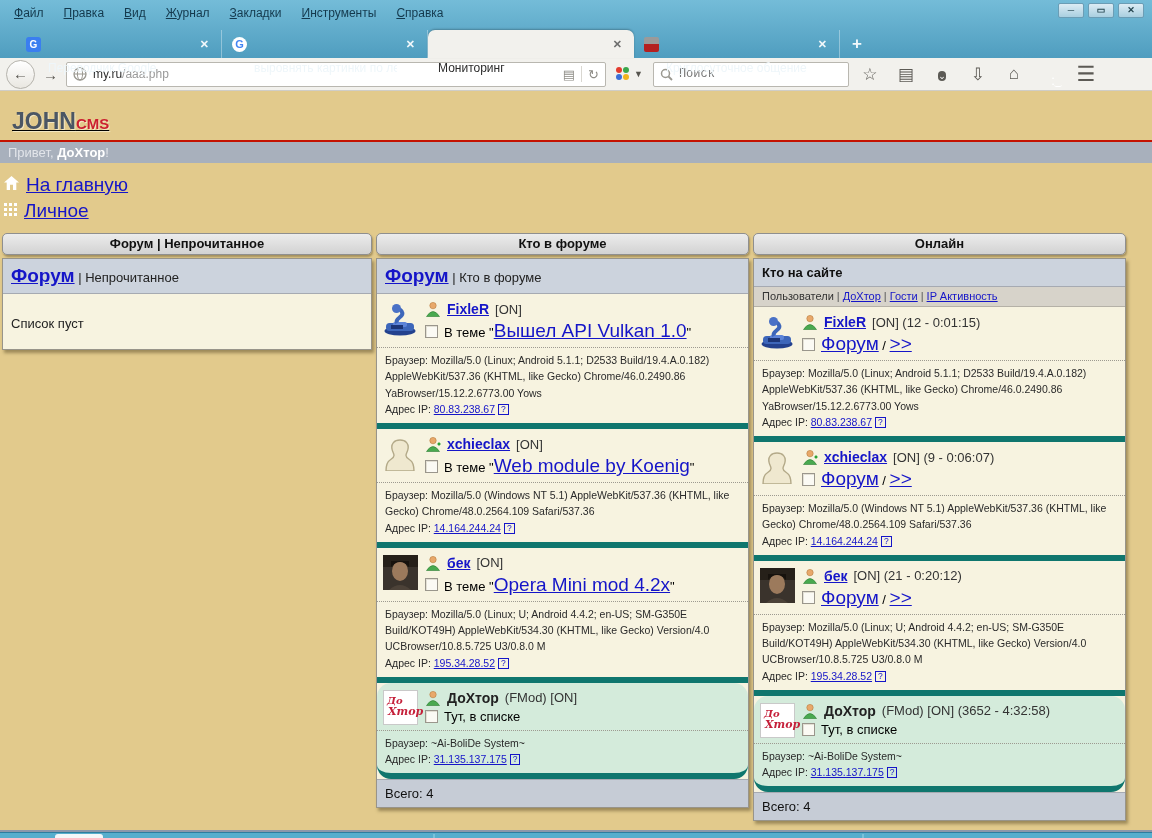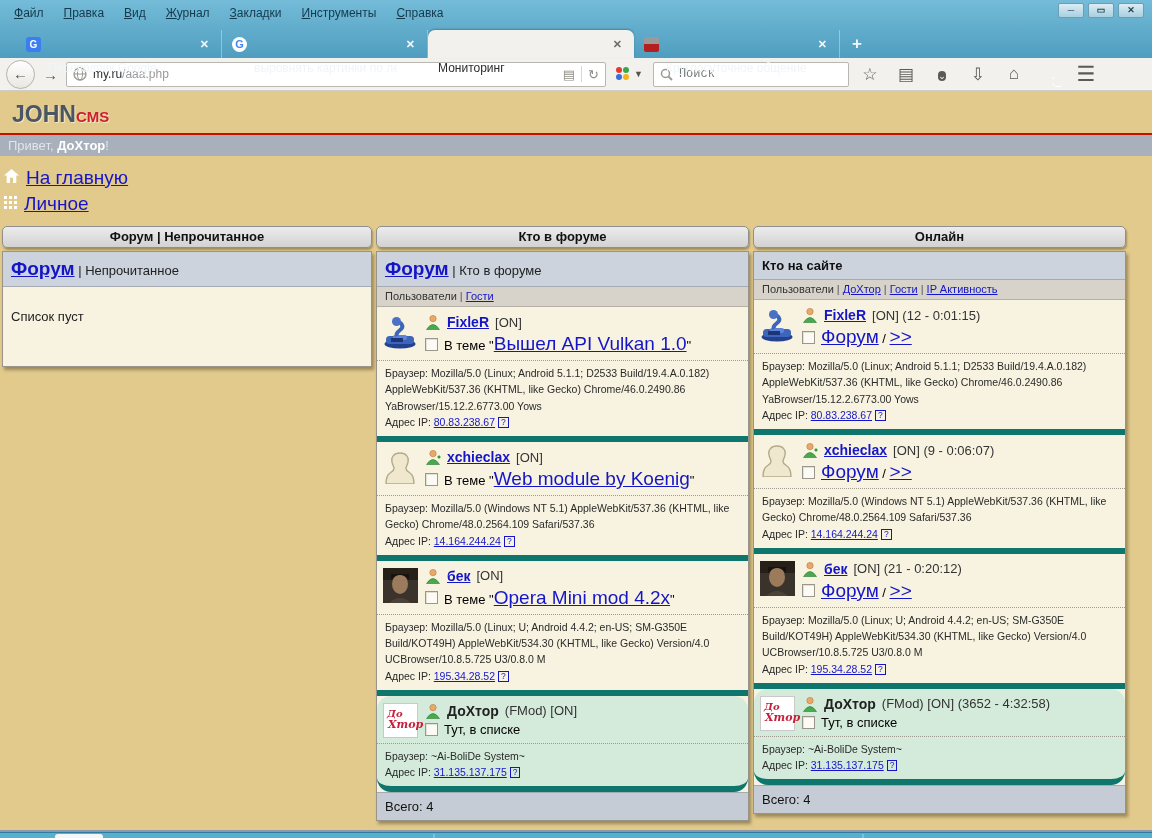--- a/index.html
+++ b/index.html
@@ -44,40 +44,40 @@
   .searchbox input { border:none; outline:none; width:150px; font-size:12px; color:#444; background:transparent; font-family:Liberation Mono, monospace; }
   .tool-ico { color:#5c5a55; font-size:17px; width:30px; text-align:center; }
   .pocket { width:17px; height:15px; background:#5c5a55; border-radius:4px; color:#fff; font-size:9px; line-height:13px; text-align:center; margin:0 auto; }
   .smiley { width:16px; height:16px; background:#5c5a55; border-radius:50%; position:relative; margin:0 auto; }
   .smiley:before { content:"• •"; position:absolute; top:1px; left:2px; color:#fff; font-size:6px; letter-spacing:1px; }
   .smiley:after { content:""; position:absolute; left:4px; top:9px; width:8px; height:3px; border-bottom:1.5px solid #fff; border-radius:50%; }
   .burger { font-size:21px; line-height:20px; }
 
   
   .viewport { height:741px; position:relative; overflow:hidden; }
-  .logo-strip { padding:10px 0 5px 12px; }
+  .logo-strip { padding:17px 0 5px 12px;text-decoration:underline; }
   .logo-primary { font-size:23px; font-weight:bold; color:#4b5664; letter-spacing:0; text-shadow:1px 1px 0 #f3e7c2; }
   .logo-secondary { font-size:15px; font-weight:bold; color:#cc1f2f; text-shadow:1px 1px 0 #f3e7c2; }
   .redline { height:2px; background:#c41200; }
   .greet-bar { background:#a8b0bc; padding:3px 8px; font-size:13px; color:#e2e5ea; height:21px; }
   .greet-user { color:#fff; font-weight:bold; }
   .top-links { padding:9px 4px 6px; }
   .top-link-row { display:flex; align-items:center; gap:7px; padding:2px 0; }
   a.lnk { color:#1515c8; text-decoration:underline; cursor:pointer; font-size:19px; }
   a.lnk.bold { font-weight:bold; }
 
   .columns { display:grid; grid-template-columns:370px 373px 373px; gap:4px; padding:3px 0 0 2px; align-items:start; }
   .col-title { background:linear-gradient(#ececec,#d2d2d2); border:1px solid #8f8f8f; border-radius:5px; text-align:center; font-weight:bold; font-size:13px; color:#111; padding:2px 0 3px; margin-bottom:3px; box-shadow:1px 2px 2px rgba(90,75,40,.45); }
   .col-box { border:1px solid #98948a; background:#f7f3e0; box-shadow:2px 3px 3px rgba(90,75,40,.5); }
   .subheader { background:#ccd3dd; padding:6px 8px; font-size:13px; color:#222; border-bottom:1px solid #a6aab2; }
   .subheader b { color:#111; }
   .filters { background:#d7d3ca; padding:3px 8px 4px; font-size:11px; color:#333; border-bottom:1px solid #b5b1a7; }
   .filters .sep { color:#555; padding:0 3px; }
   .filters a { font-size:11px; }
-  .empty-text { padding:22px 8px 42px; font-size:13px; color:#222; }
+  .empty-text { padding:22px 8px 18px; font-size:13px; color:#222; }
   .total-row { background:#c6ccd6; padding:6px 8px; font-size:13px; color:#111; border-top:1px solid #a6aab2; }
 
   .user-block { border-bottom:6px solid #0f766e; }
   .user-block.highlight { background:#d4ebdb;border-radius:14px; }
   .user-main { display:flex; gap:7px; padding:7px 6px 5px; }
   .avatar { width:35px; height:35px; flex:0 0 35px; }
   .avatar-doctor { background:#fff; border:1px solid #c9c9c9; font-family:"DejaVu Serif", serif; font-style:italic; font-weight:bold; color:#c5203a; font-size:10px; line-height:1.1; padding:4px 0 0 3px; }
   .avatar-doctor .l2 { padding-left:1px; font-size:11px; }
   .user-info { flex:1; font-size:13px; }
   .uline1 { display:flex; align-items:center; gap:6px; }
@@ -219,21 +219,20 @@
           <div class="col-title">Форум | Непрочитанное</div>
           <div class="col-box">
             <div class="subheader"><a class="lnk bold">Форум</a> | Непрочитанное</div>
             <div class="empty-text">Список пуст</div>
           </div>
         </div>
         <div class="col">
           <div class="col-title">Кто в форуме</div>
           <div class="col-box">
             <div class="subheader"><a class="lnk bold">Форум</a> | Кто в форуме</div>
-            <div class="filters"><span>Пользователи</span><span class="sep">|</span><a class="lnk">Гости</a></div>
             <div class="user-block">
               <div class="user-main">
                 <div class="avatar"><svg width="35" height="35" viewBox="0 0 35 35">
                     <ellipse cx="17" cy="30" rx="15.5" ry="4.5" fill="#23418e"></ellipse>
                     <rect x="3" y="22" width="28" height="8" rx="3.5" fill="#3d66ba"></rect>
                     <rect x="10" y="21" width="14" height="5" rx="2" fill="#5d84d8"></rect>
                     <path d="M14 22 c-3 -5 8 -6 5 -11 c-2 -4 -6 -4 -7 -1" fill="none" stroke="#3d66ba" stroke-width="4"></path>
                     <circle cx="13.5" cy="7.5" r="4.5" fill="#4a71c6"></circle>
                     <rect x="8" y="24" width="12" height="4" fill="#1c3577"></rect>
                   </svg></div>

